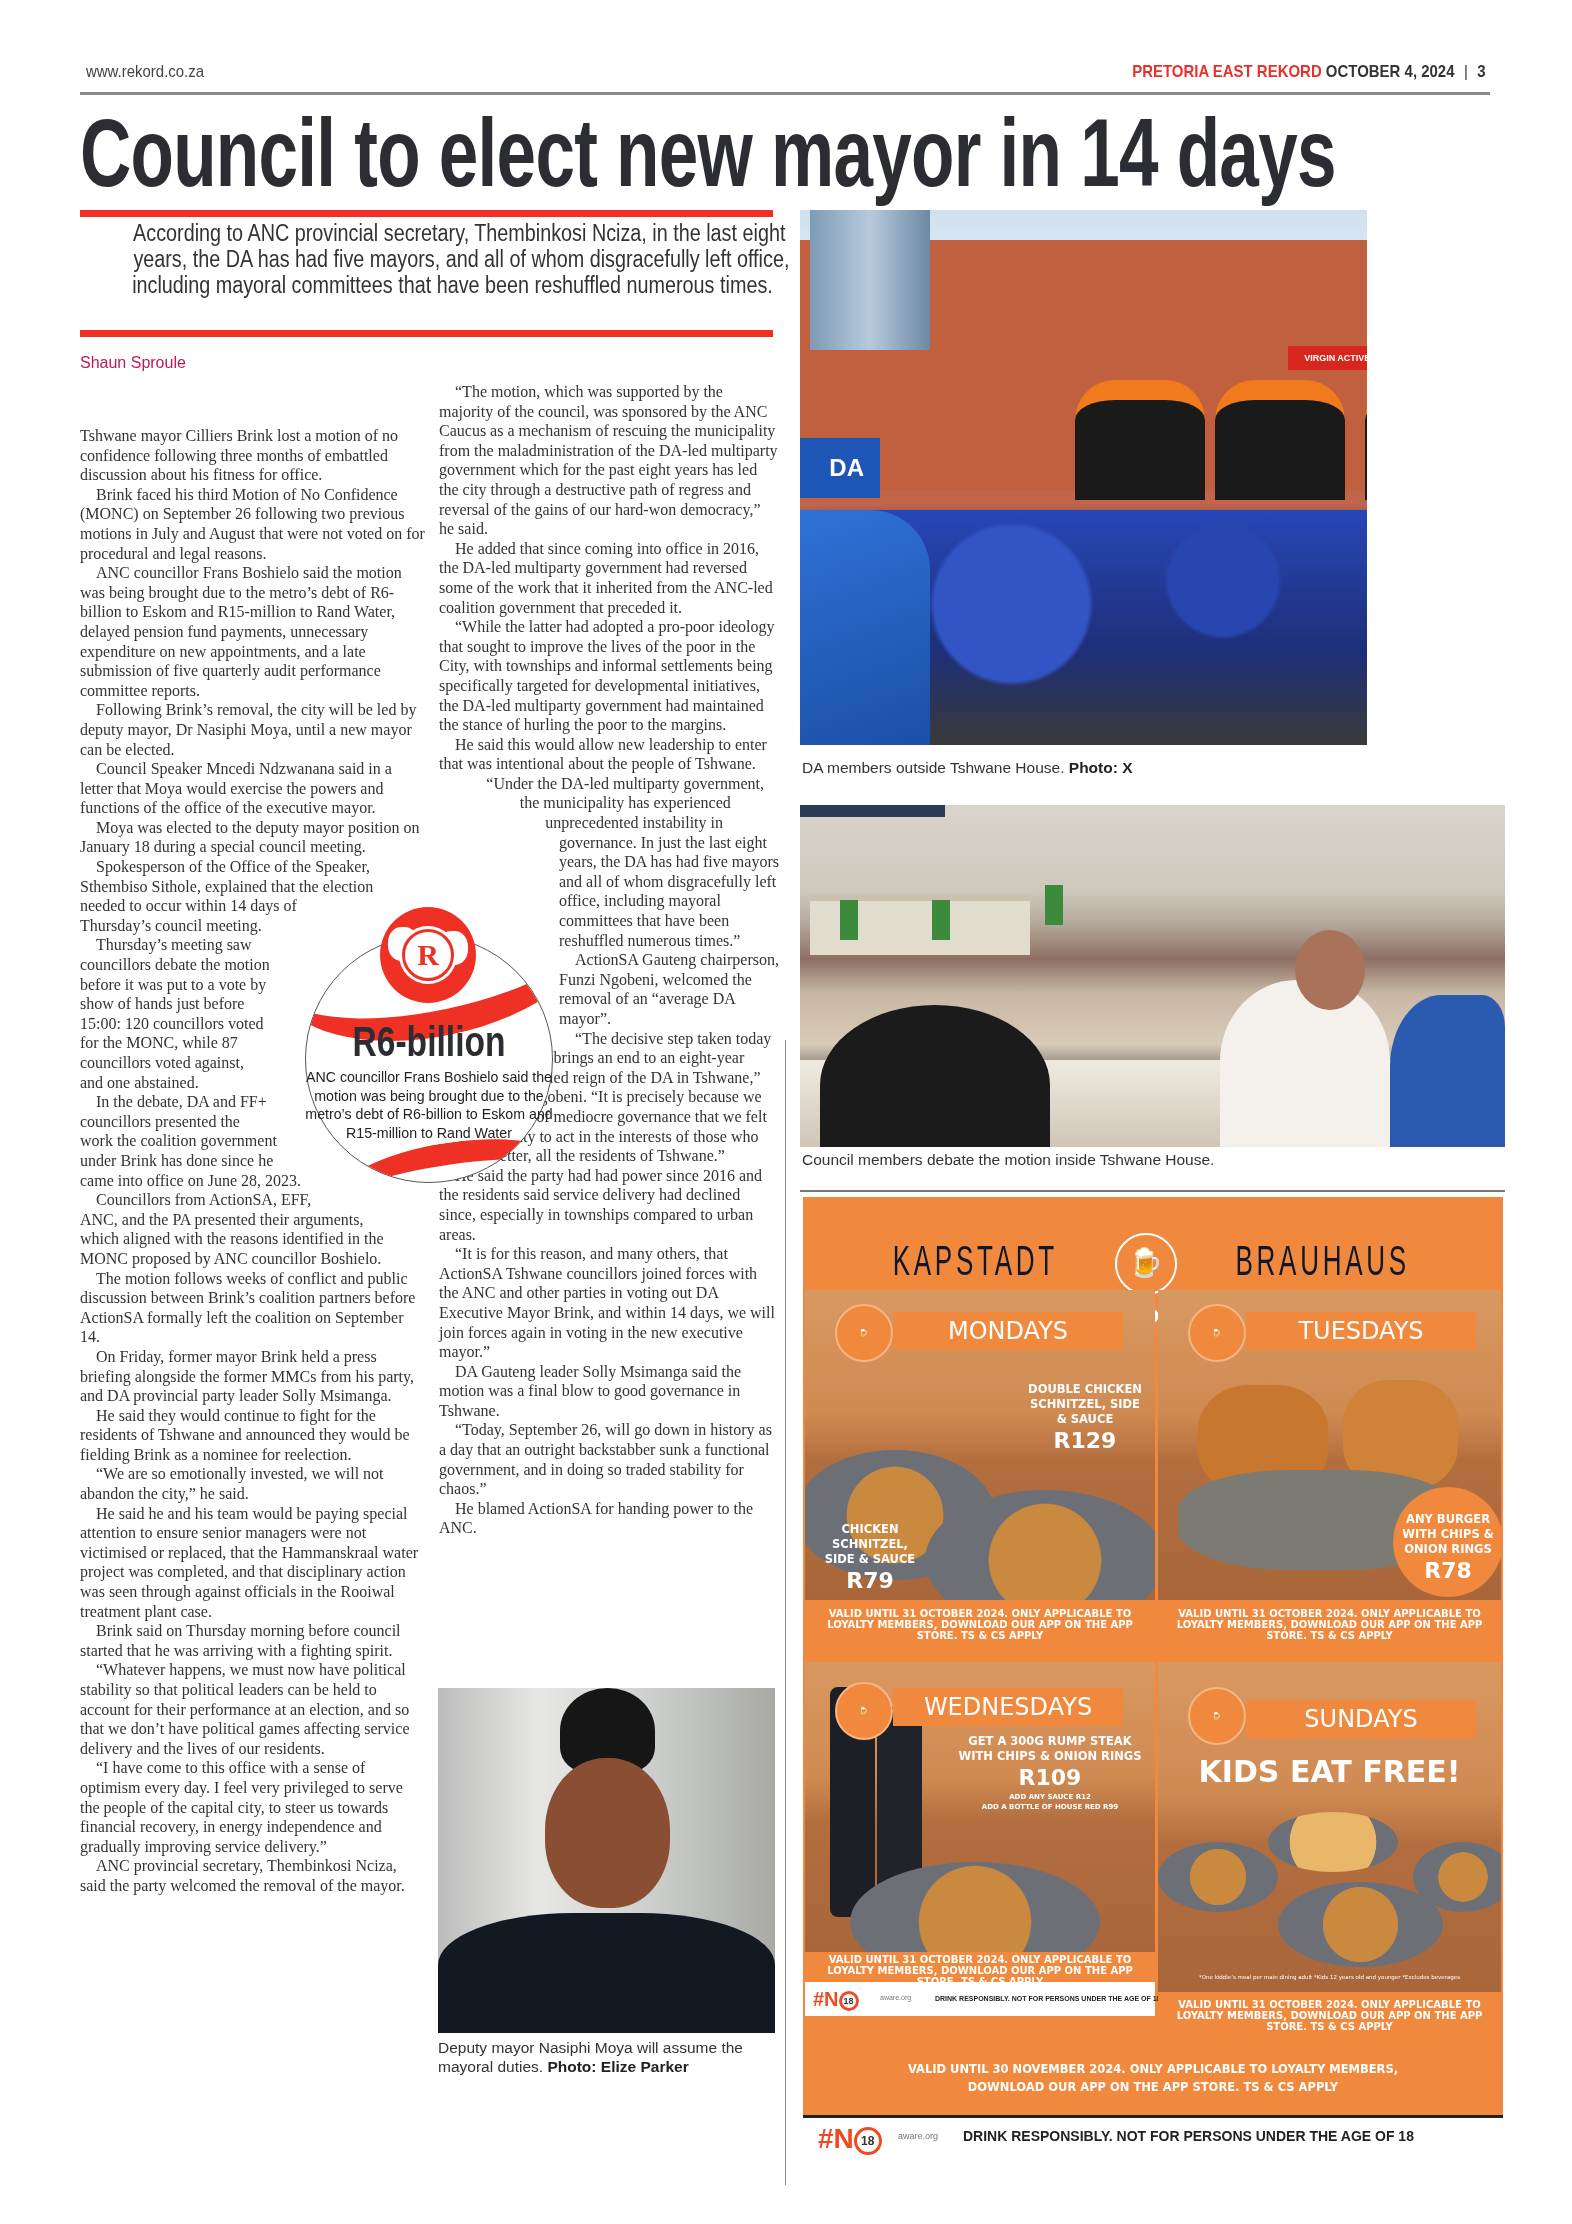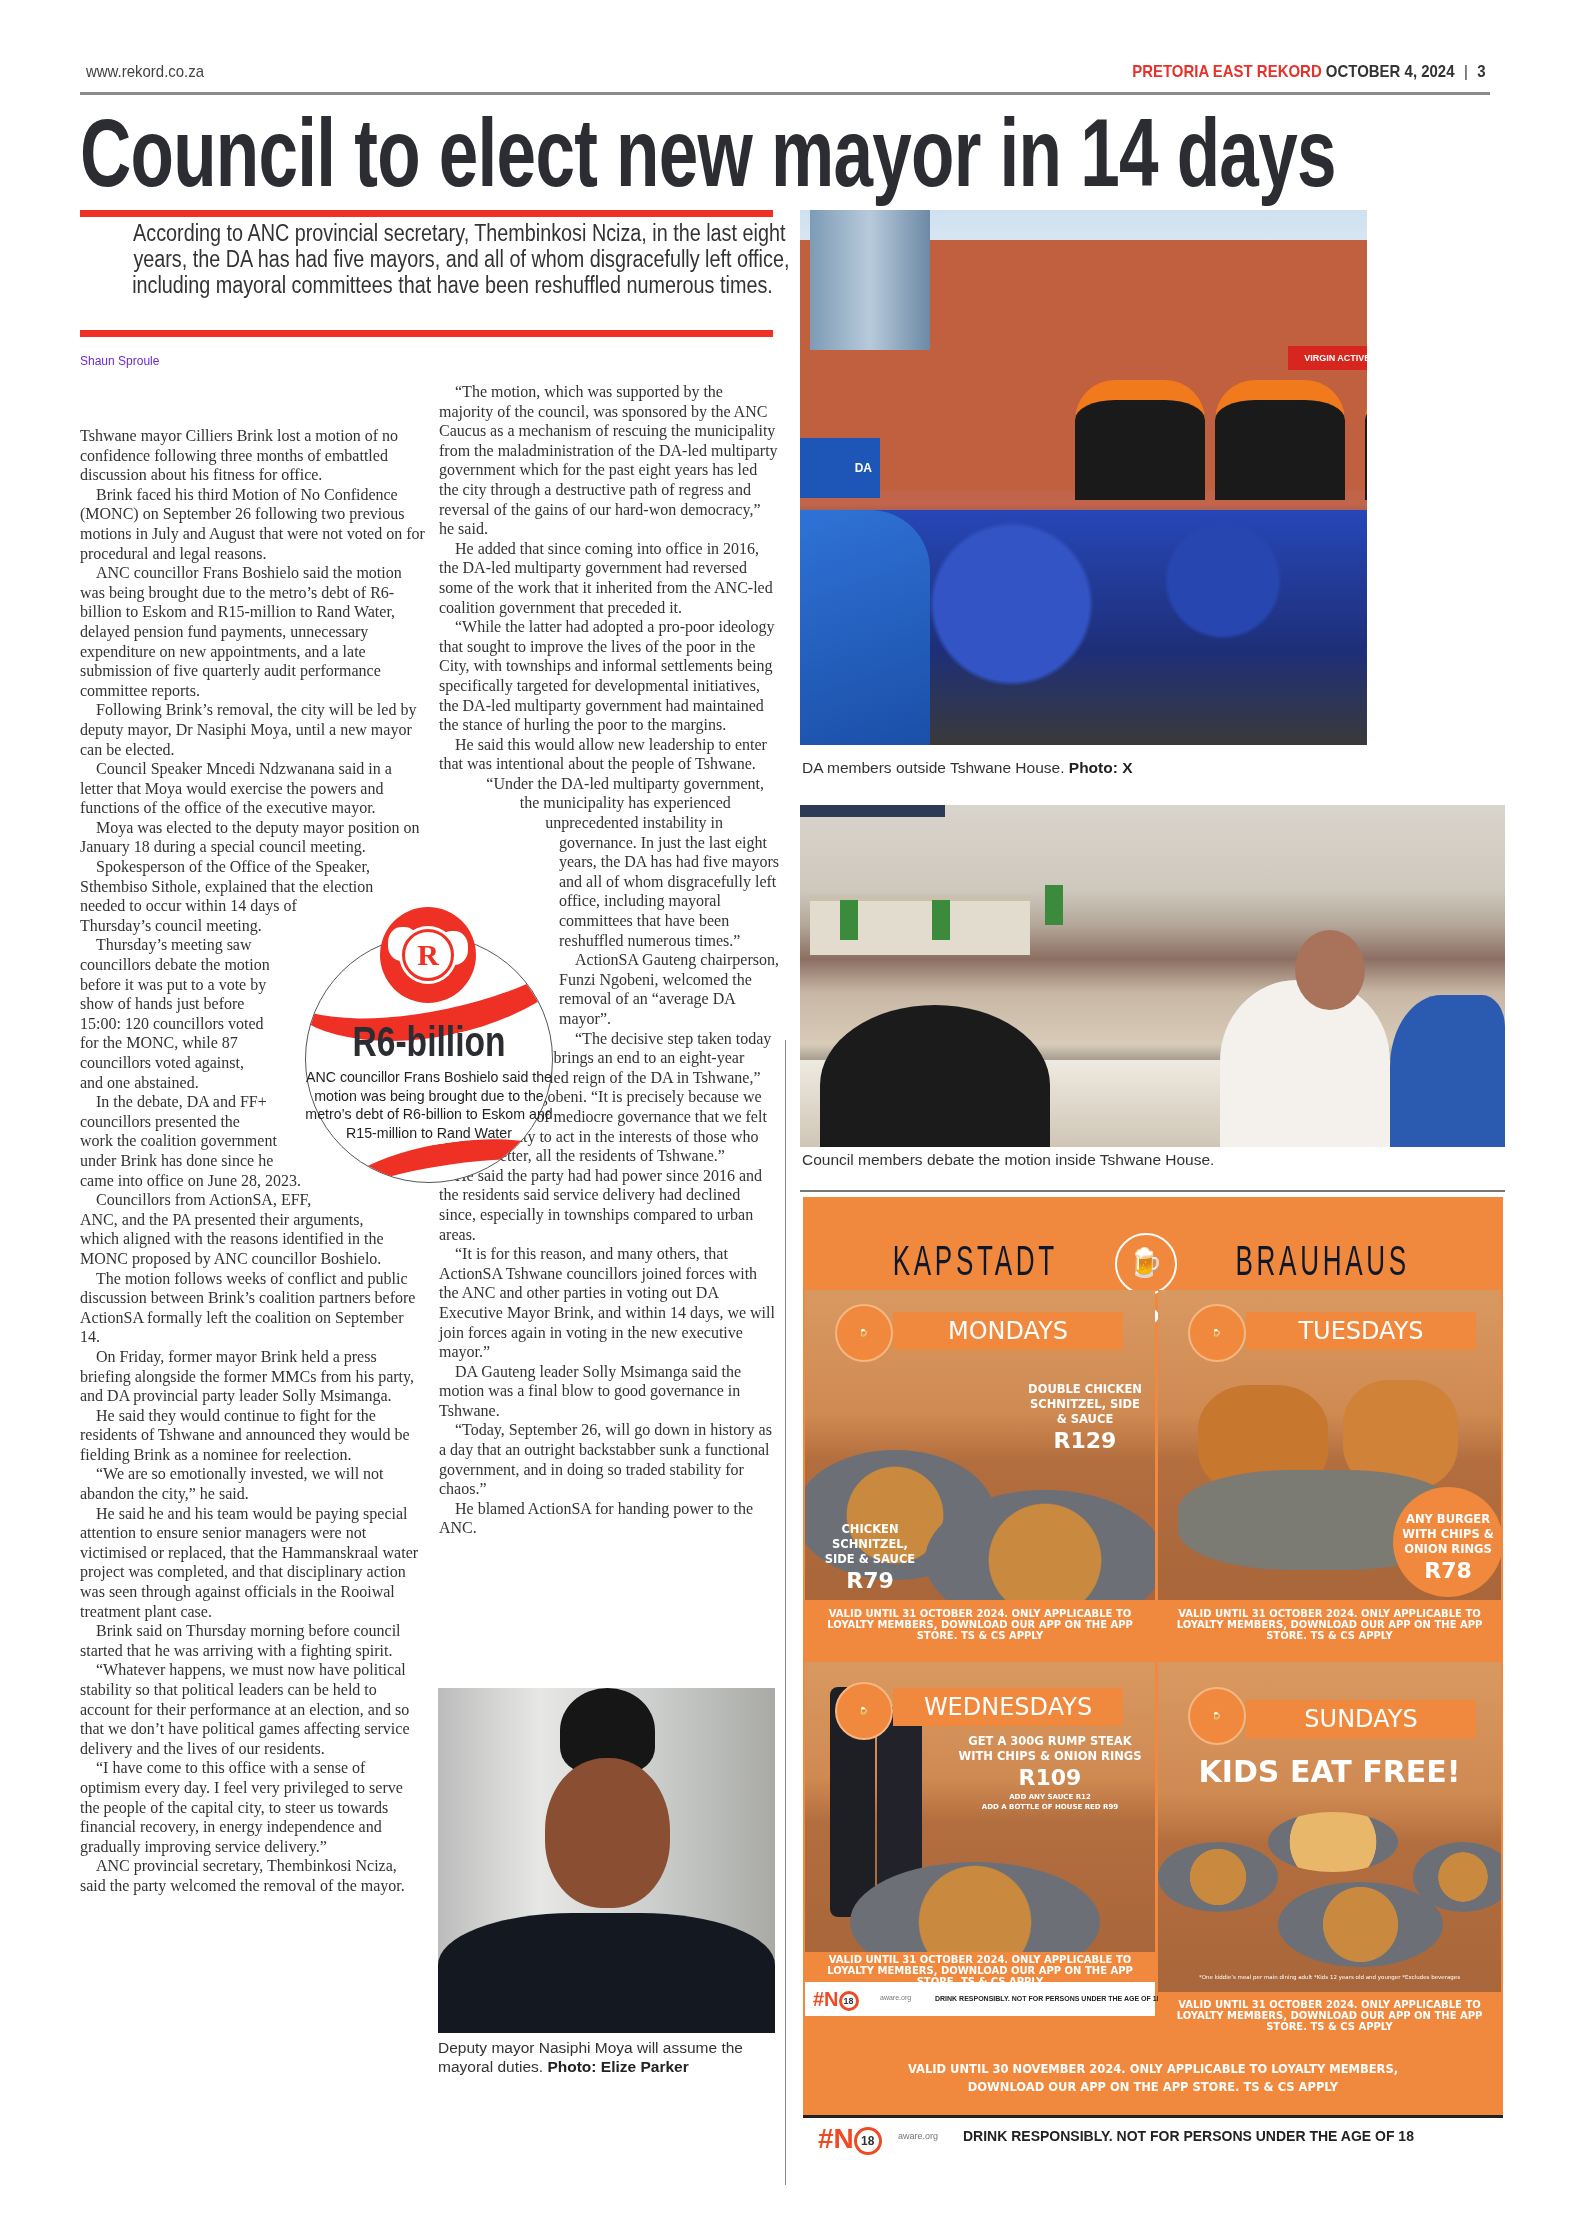--- a/index.html
+++ b/index.html
@@ -17,21 +17,21 @@
   .top-rule { left: 80px; top: 92px; width: 1410px; height: 3px; background: #8a8a8a; }
 
   .headline { left: 80px; top: 100px; font-family: "Liberation Sans", sans-serif; font-weight: bold; font-size: 96px; line-height: 106px; color: #2b2d33; letter-spacing: -1px; transform: scaleX(0.74); transform-origin: left; white-space: nowrap; }
 
   
   .stand-rule { left: 80px; width: 693px; height: 7px; background: #ee3124; }
   .standfirst { left: 80px; top: 220px; width: 693px; text-align: center; font-family: "Liberation Sans", sans-serif; font-size: 23px; line-height: 26px; color: #333; }
   .standfirst span { display: inline-block; transform: scaleX(0.86); transform-origin: center; white-space: nowrap; }
 
   
-  .byline { left: 80px; top: 354px; font-family: "Liberation Sans", sans-serif; font-size: 12px; color: #6d28d9; }
+  .byline { left: 80px; top: 354px; font-family: "Liberation Sans", sans-serif; font-size: 16px; color: #be185d; }
   .col { font-family: "Liberation Serif", serif; font-size: 16px; line-height: 19.6px; color: #333; margin-top: 30px; }
   .col p { text-indent: 16px; }
   .col p.first { text-indent: 0; }
   .col1 { left: 80px; top: 396px; width: 345px; }
   .col2 { left: 439px; top: 352px; width: 340px; }
 
   
   .float-l { float: right; width: 235px; height: 390px; shape-outside: circle(50% at 100% 50%); margin-top: 4px; }
   .float-r { float: left; width: 120px; height: 420px; shape-outside: circle(50% at 0% 50%); }
 
@@ -47,21 +47,21 @@
   .bubble-text { left: 305px; top: 1068px; width: 248px; text-align: center; font-family: "Liberation Sans", sans-serif; font-size: 14.2px; line-height: 18.6px; color: #222; }
 
   
   .photo { overflow: hidden; }
   .photo-protest { left: 800px; top: 210px; width: 567px; height: 535px; background: linear-gradient(180deg, #cfe1ef 0%, #dfeaf3 12%, #c66a4c 13%, #b8593d 40%, #c3654a 55%, #2f3f8a 62%, #1f3c9a 80%, #2b2f45 100%); }
   .photo-protest .tower { position: absolute; left: 10px; top: 0; width: 120px; height: 140px; background: linear-gradient(90deg, #7d9bb6, #b7cadb, #6c89a5); }
   .photo-protest .bldg { position: absolute; left: 0; top: 30px; width: 705px; height: 250px; background: #c1603f; }
   .photo-protest .arches { position: absolute; top: 170px; height: 120px; width: 130px; background: #1a1a1a; border-top: 20px solid #f07a1c; border-radius: 40px 40px 0 0; }
   .photo-protest .sign { position: absolute; left: 488px; top: 136px; width: 120px; height: 24px; background: #d7261e; color: #fff; font-family: "Liberation Sans", sans-serif; font-weight: bold; font-size: 9px; line-height: 24px; text-align: center; }
   .photo-protest .crowd { position: absolute; left: 0; top: 300px; width: 705px; height: 235px; background: radial-gradient(circle at 30% 40%, #3254c4 0 15%, transparent 16%), radial-gradient(circle at 60% 30%, #2846b0 0 12%, transparent 13%), linear-gradient(180deg, #2747b8, #1e2f78 60%, #3a3a3a); }
-  .photo-protest .da-board { position: absolute; left: 0; top: 228px; width: 80px; height: 60px; background: #1e56b8; color: #fff; font-family: "Liberation Sans", sans-serif; font-weight: bold; font-size: 12px; line-height: 60px; text-align: right; padding-right: 8px; }
+  .photo-protest .da-board { position: absolute; left: 0; top: 228px; width: 80px; height: 60px; background: #1e56b8; color: #fff; font-family: "Liberation Sans", sans-serif; font-weight: bold; font-size: 24px; line-height: 60px; text-align: right; padding-right: 16px; }
   .photo-protest .podium { position: absolute; left: 0; top: 300px; width: 130px; height: 235px; background: linear-gradient(160deg, #2f72d6, #1b4fa8); border-radius: 0 60px 0 0; }
 
   .photo-council { left: 800px; top: 805px; width: 705px; height: 342px; background: linear-gradient(180deg, #d9d4cc 0%, #cfc8bd 25%, #b4a79a 35%, #8c6f62 45%, #c8b7a5 55%, #d8cbb8 70%, #333 85%, #1e1e1e 100%); }
   .photo-council .screen { position: absolute; left: 0; top: 0; width: 145px; height: 12px; background: #2c3a55; }
   .photo-council .dais { position: absolute; left: 10px; top: 90px; width: 220px; height: 60px; background: #e2dccf; border-top: 6px solid #c9c0ae; }
   .photo-council .banner { position: absolute; top: 95px; width: 18px; height: 40px; background: #3c8a3c; }
   .photo-council .desk { position: absolute; left: 0; top: 255px; width: 705px; height: 87px; background: linear-gradient(180deg, #efeae1, #cfc6b6); }
   .photo-council .person1 { position: absolute; left: 20px; top: 200px; width: 230px; height: 160px; border-radius: 50% 50% 0 0; background: #1b1b1b; }
   .photo-council .person2 { position: absolute; left: 420px; top: 175px; width: 170px; height: 180px; border-radius: 45% 45% 0 0; background: #f4f1ec; }
   .photo-council .person2head { position: absolute; left: 495px; top: 125px; width: 70px; height: 80px; border-radius: 50%; background: #a8735a; }

